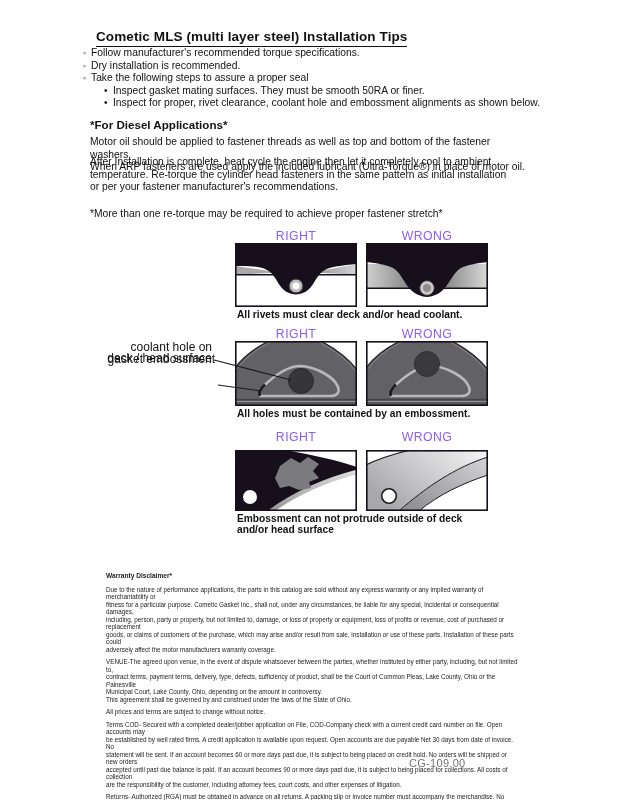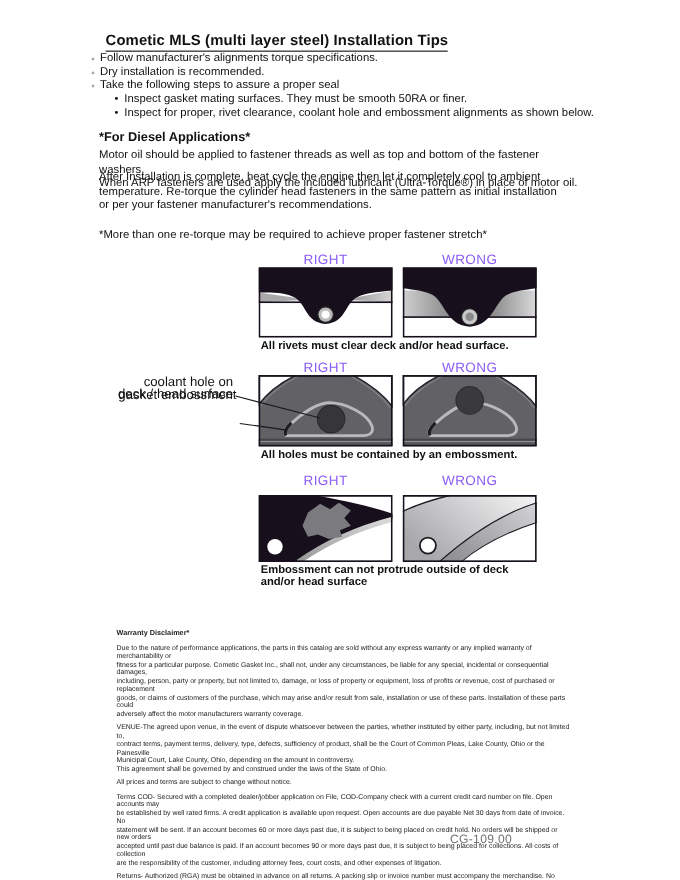--- a/index.html
+++ b/index.html
@@ -38,21 +38,21 @@
 </head>
 <body>
 
 <div class="page">
 
   <h1 class="title">Cometic MLS (multi layer steel) Installation Tips</h1>
 
   <div class="bullets">
     <div class="b">
         <span class="m">◦</span>
-        <span>Follow manufacturer's alignments torque specifications.</span>
+        <span>Follow manufacturer's recommended torque specifications.</span>
       </div>
     <div class="b">
         <span class="m">◦</span>
         <span>Dry installation is recommended.</span>
       </div>
     <div class="b">
         <span class="m">◦</span>
         <span>Take the following steps to assure a proper seal</span>
       </div>
     <div class="b sub">
@@ -108,21 +108,21 @@
       <rect width="122" height="64" fill="#ffffff"></rect>
       <rect x="0" y="21" width="122" height="24" fill="url(#g1w)"></rect>
       <rect x="0" y="44.5" width="122" height="1.5" fill="#17101c"></rect>
       <path d="M0,0 H122 V19 C110,20.5 103,21.5 97,24 C83,29.5 84,52 61,54 C38,52 39,29.5 25,24 C19,21.5 12,20.5 0,19 Z" fill="#17101c"></path>
       <circle cx="61" cy="45" r="7.4" fill="#c9c9c9" stroke="#242424" stroke-width="1"></circle>
       <circle cx="61" cy="45" r="3.9" fill="#8b8b8b"></circle>
       <rect x="0.8" y="0.8" width="120.4" height="62.4" fill="none" stroke="#17101c" stroke-width="1.6"></rect>
     </svg>
   </div>
 
-  <div class="caption" style="top:309px;">All rivets must clear deck and/or head surface.</div>
+  <div class="caption" style="top:309px;">All rivets must clear deck and/or head coolant.</div>
 
   <div class="dlabel" style="left:235px;top:327px;">RIGHT</div>
   <div class="dlabel" style="left:366px;top:327px;">WRONG</div>
 
   <div class="ann coolant">coolant hole on
 deck / head surface</div>
   <div class="ann emboss">gasket embossment</div>
 
   <div class="dbox" style="left:235px;top:341px;">
     <svg width="122" height="65" viewBox="0 0 122 65">

